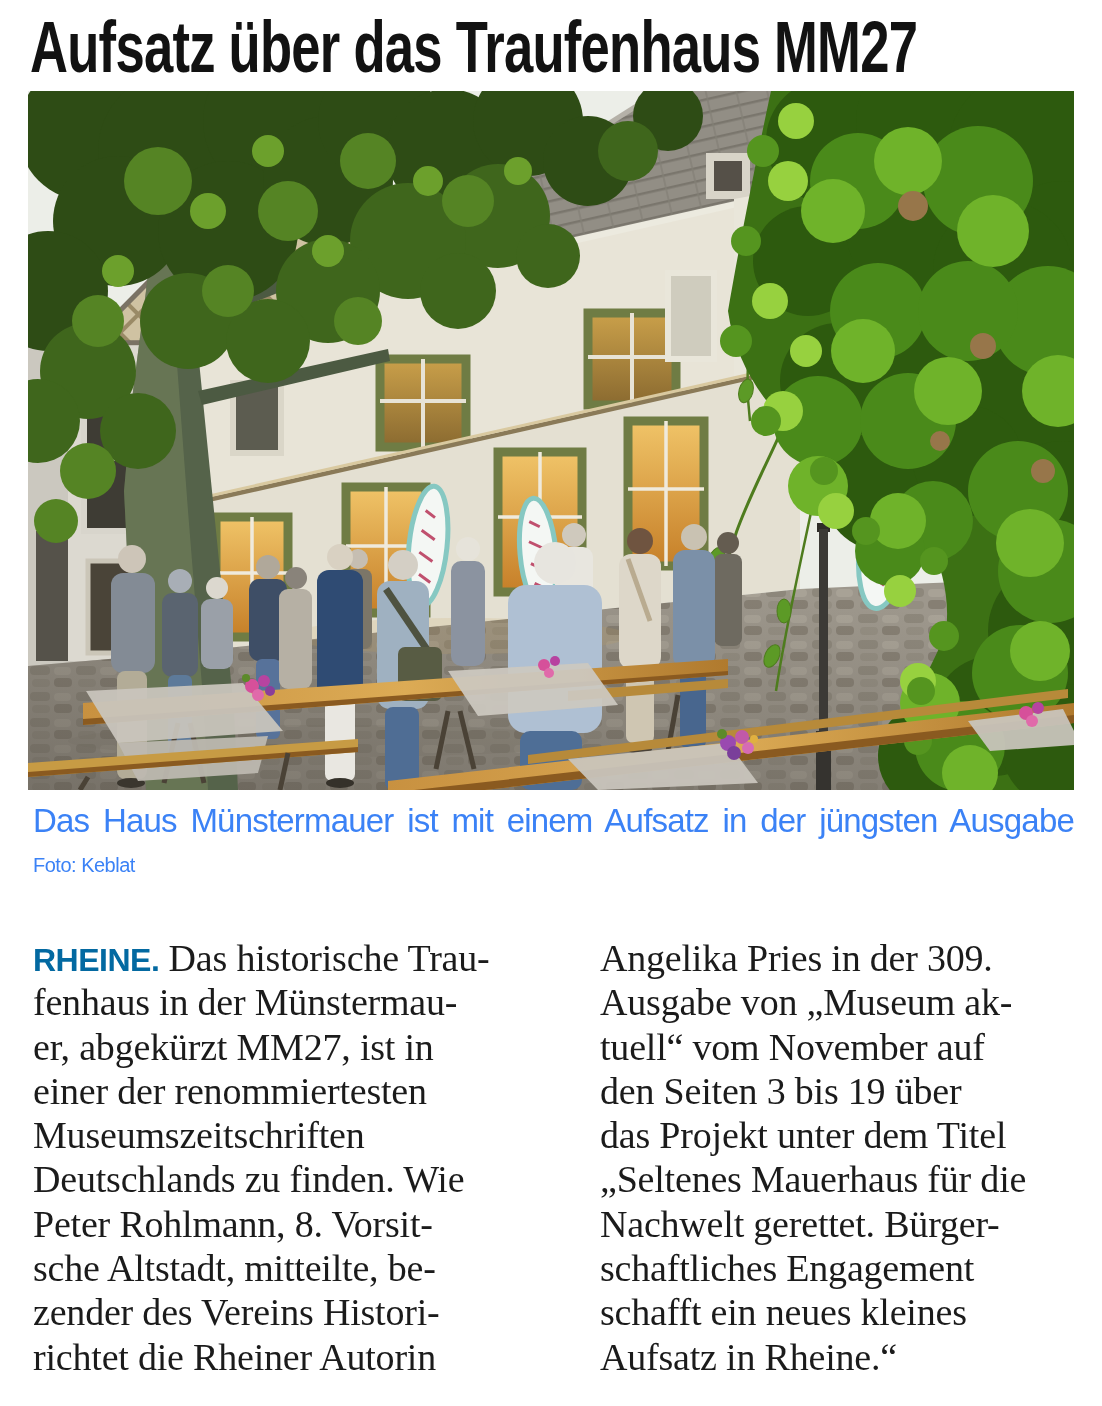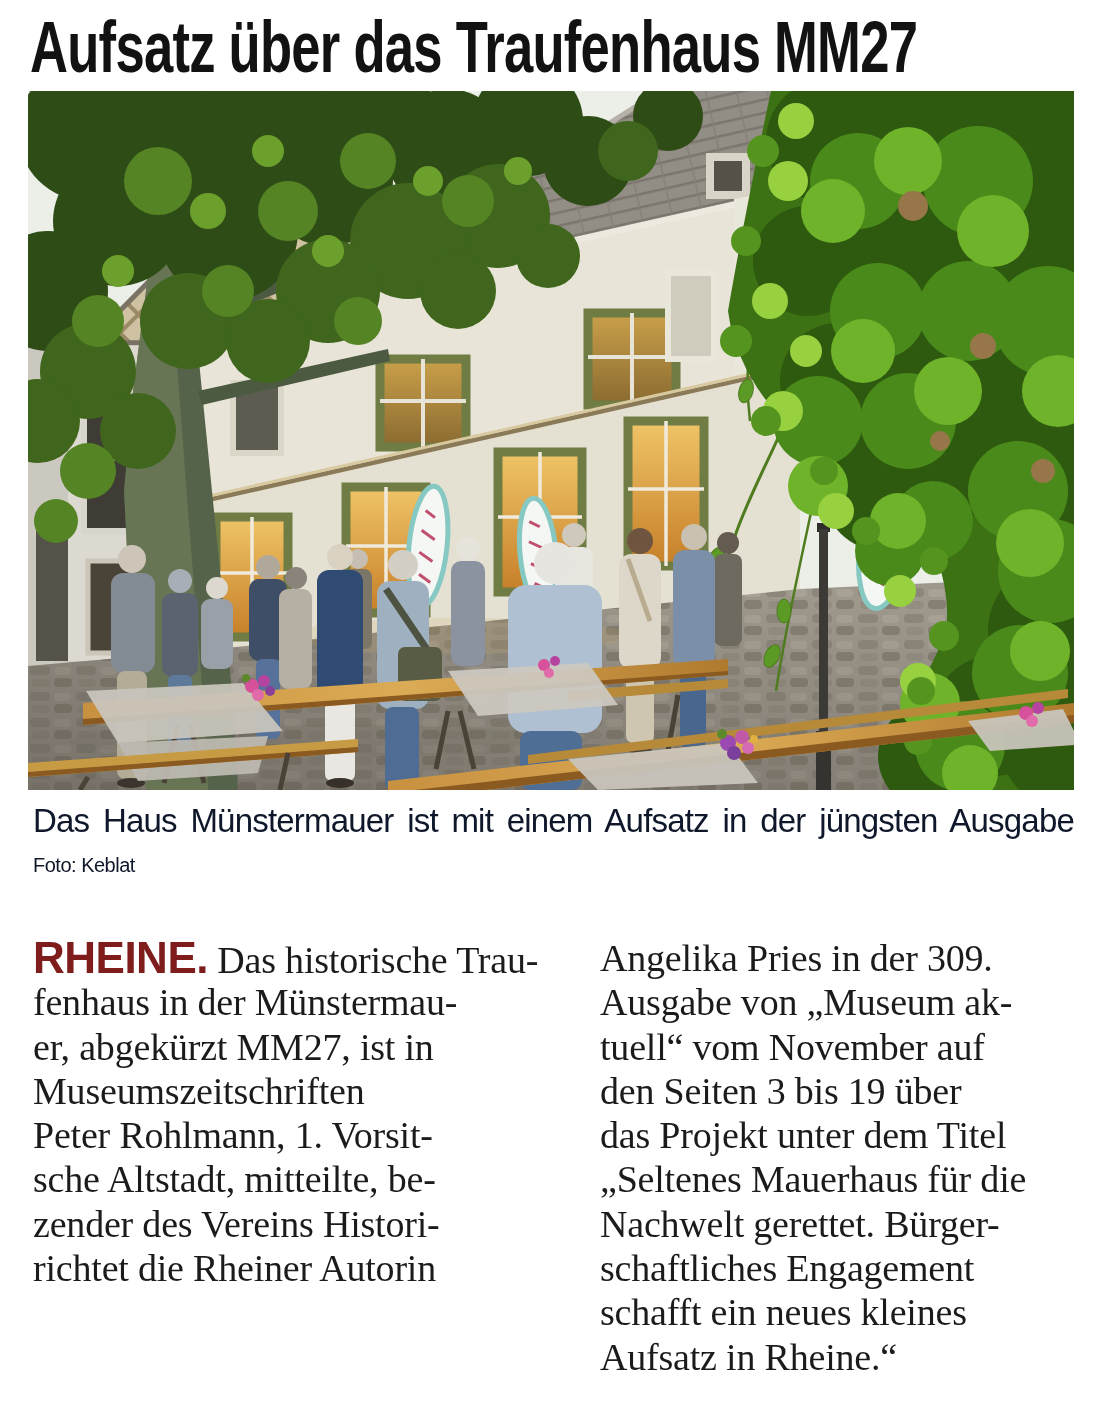--- a/index.html
+++ b/index.html
@@ -3,31 +3,31 @@
 <meta charset="utf-8">
 <style>
   html,body{margin:0;padding:0;background:#ffffff;}
   .page{position:relative;width:1102px;height:1406px;background:#ffffff;overflow:hidden;
         font-family:"Liberation Sans",sans-serif;color:#161616;}
   .headline{position:absolute;left:30px;top:7px;font-size:72px;line-height:80px;font-weight:700;
             letter-spacing:-1px;white-space:nowrap;transform:scaleX(.73);transform-origin:top left;color:#121212;}
   .photo{position:absolute;left:28px;top:91px;width:1046px;height:699px;overflow:hidden;background:#e9eae4;}
   .photo svg{display:block;width:100%;height:100%;}
   .caption{position:absolute;left:33px;top:799px;width:1041px;font-size:33px;line-height:44px;
-           letter-spacing:-.8px;color:#0f172a;}
+           letter-spacing:-.8px;color:#3b82f6;}
   .caption .l1{text-align:justify;text-align-last:justify;white-space:normal;}
   .caption .l2{display:flex;justify-content:space-between;align-items:baseline;}
   .caption .credit{font-size:20px;letter-spacing:-.5px;}
   .bodytext{position:absolute;top:936px;font-size:38px;line-height:44.3px;
             font-family:"Liberation Serif",serif;color:#1b1b1b;letter-spacing:-.2px;}
   .col-left{left:33px;width:505px;}
   .col-right{left:600px;width:508px;}
   .bline{white-space:nowrap;height:44.3px;}
-  .dateline{font-family:"Liberation Sans",sans-serif;font-weight:700;font-size:44px;
-            letter-spacing:-.5px;color:#7f1d1d;}
+  .dateline{font-family:"Liberation Sans",sans-serif;font-weight:700;font-size:32px;
+            letter-spacing:-.5px;color:#0369a1;}
 </style>
 </head>
 <body>
 
 <div class="page">
 
   <div class="headline">Aufsatz über das Traufenhaus MM27</div>
 
   <div class="photo">
     <svg viewBox="0 0 1046 699" preserveAspectRatio="none">
@@ -439,22 +439,24 @@
     <div class="l1">Das Haus Münstermauer ist mit einem Aufsatz in der jüngsten Ausgabe</div>
     <div class="l2">
       <span class="credit">Foto: Keblat</span>
     </div>
   </div>
 
   <div class="bodytext col-left">
     <div class="bline"><span class="dateline">RHEINE.</span> <span>Das historische Trau-</span></div>
     <div class="bline">fenhaus in der Münstermau-</div>
     <div class="bline">er, abgekürzt MM27, ist in</div>
+    <div class="bline">einer der renommiertesten</div>
     <div class="bline">Museumszeitschriften</div>
-    <div class="bline">Peter Rohlmann, 1. Vorsit-</div>
+    <div class="bline">Deutschlands zu finden. Wie</div>
+    <div class="bline">Peter Rohlmann, 8. Vorsit-</div>
     <div class="bline">sche Altstadt, mitteilte, be-</div>
     <div class="bline">zender des Vereins Histori-</div>
     <div class="bline">richtet die Rheiner Autorin</div>
   </div>
 
   <div class="bodytext col-right">
     <div class="bline">Angelika Pries in der 309.</div>
     <div class="bline">Ausgabe von „Museum ak-</div>
     <div class="bline">tuell“ vom November auf</div>
     <div class="bline">den Seiten 3 bis 19 über</div>

